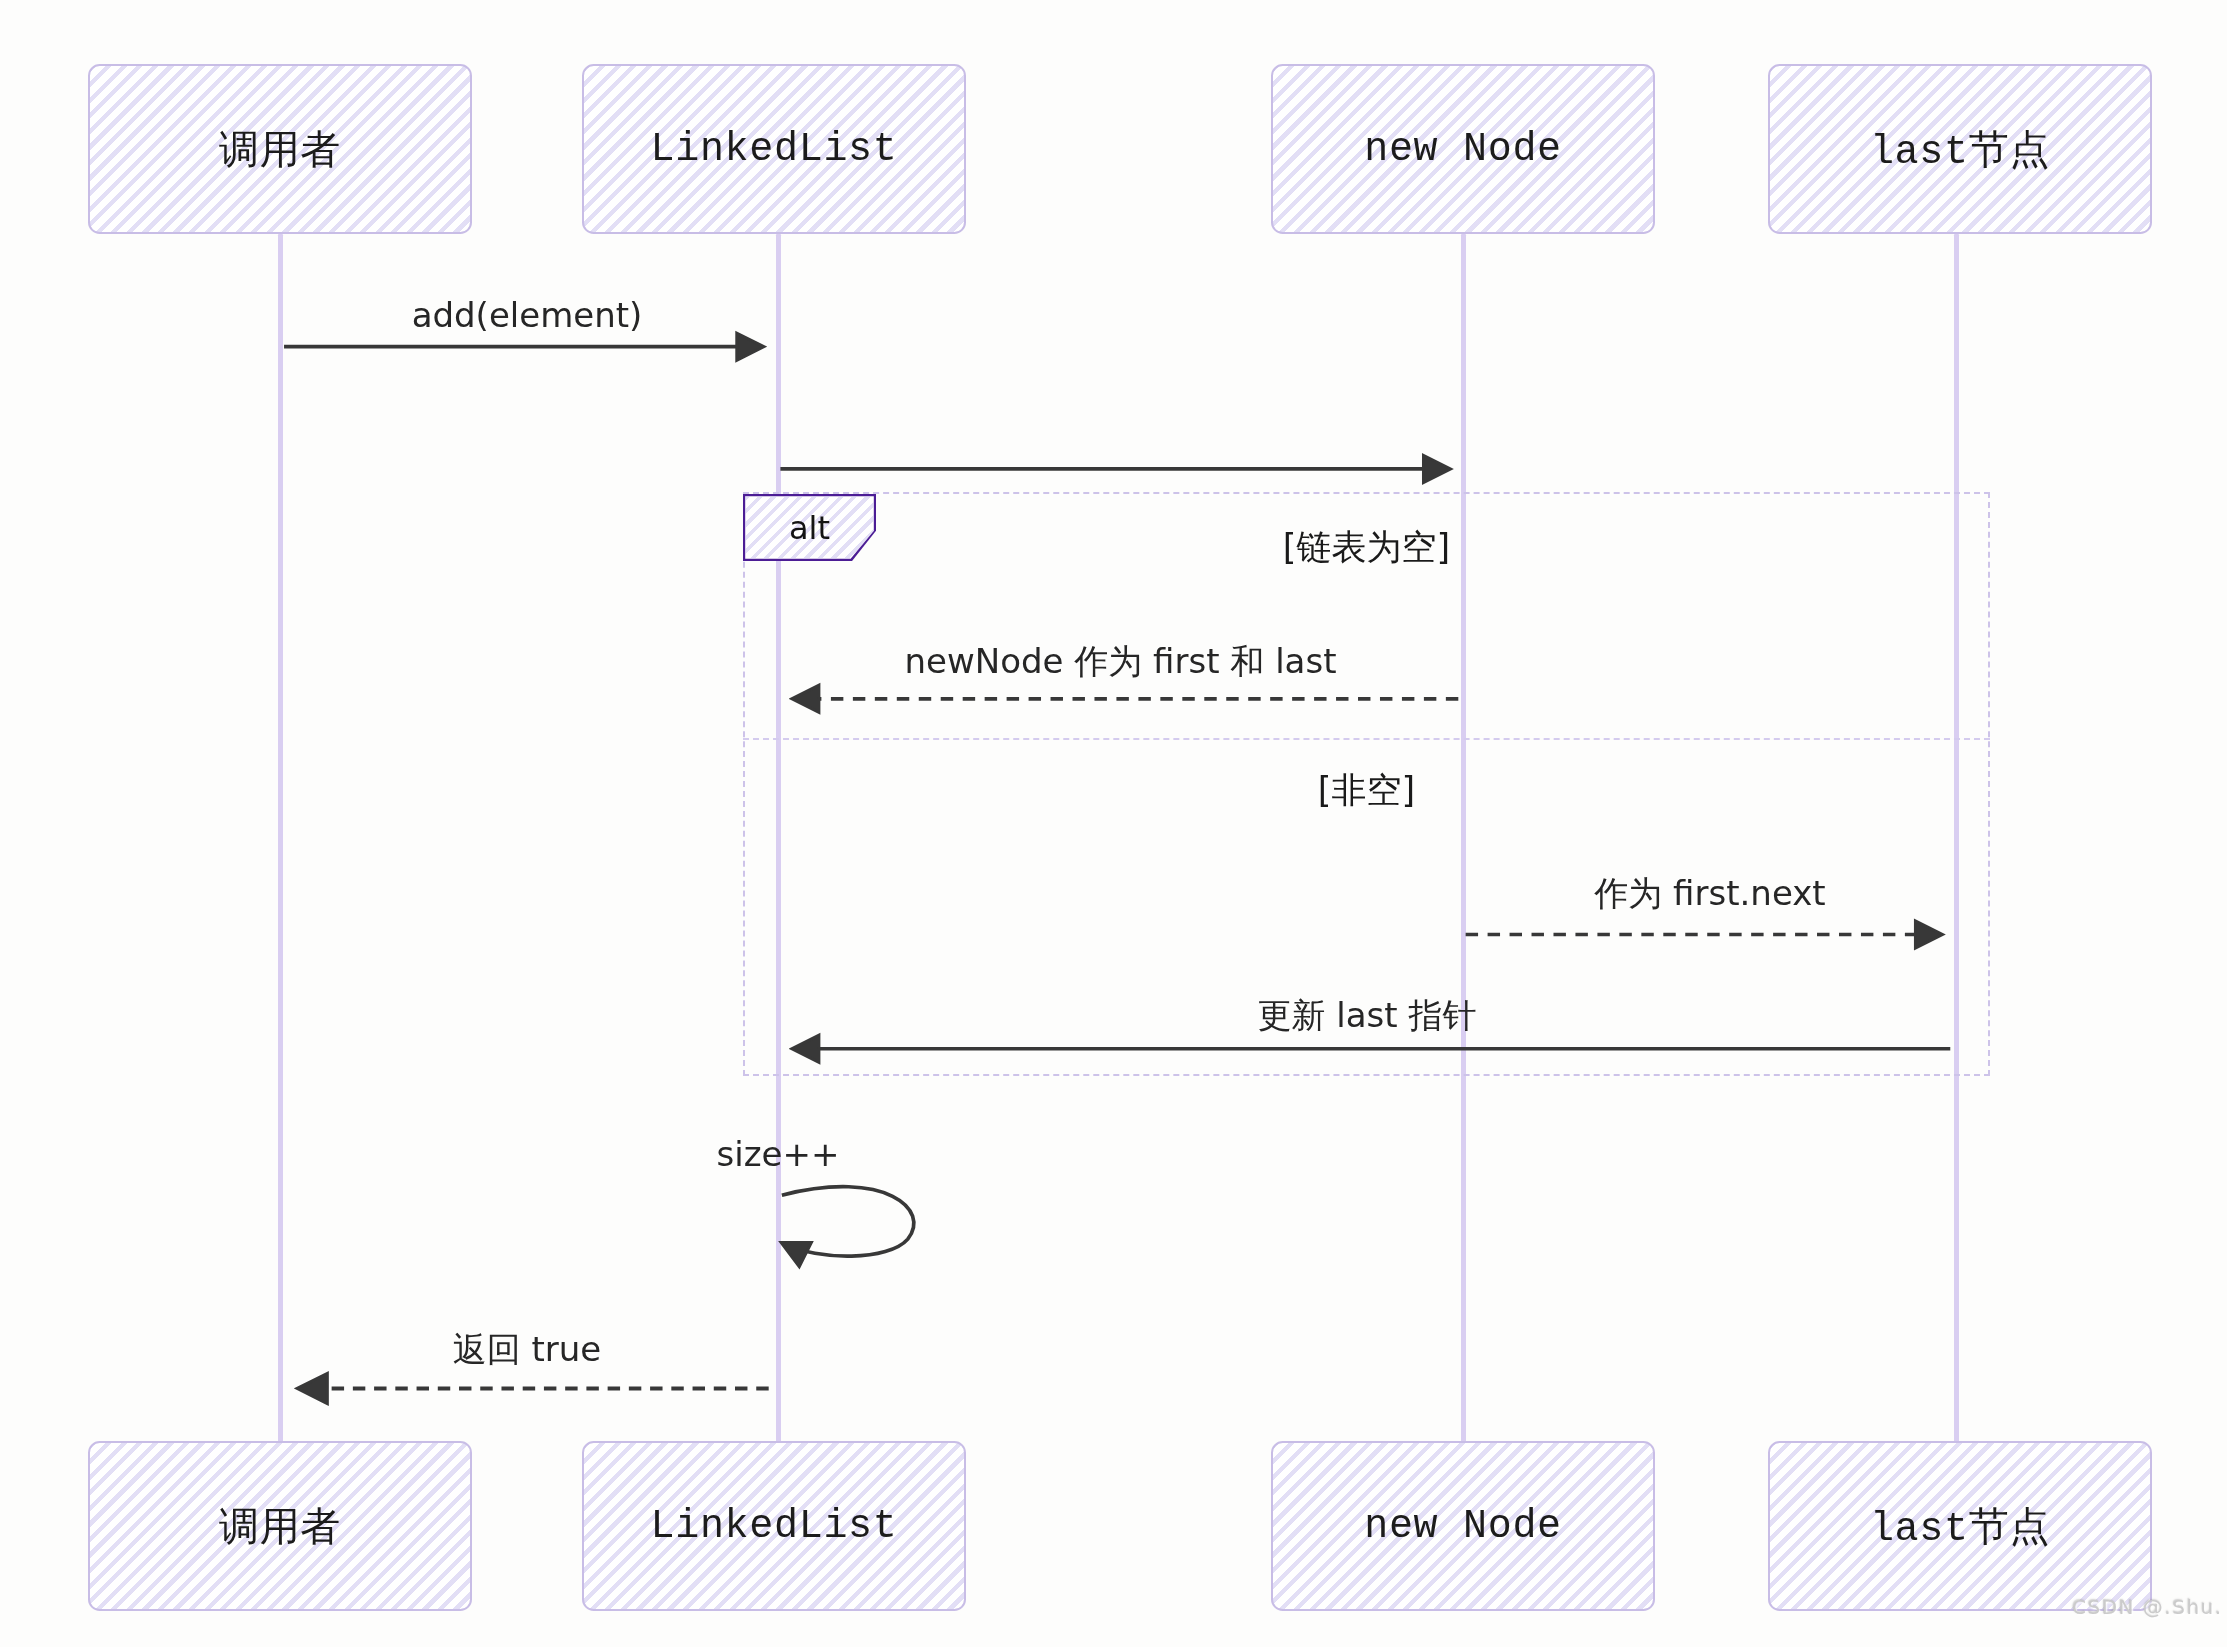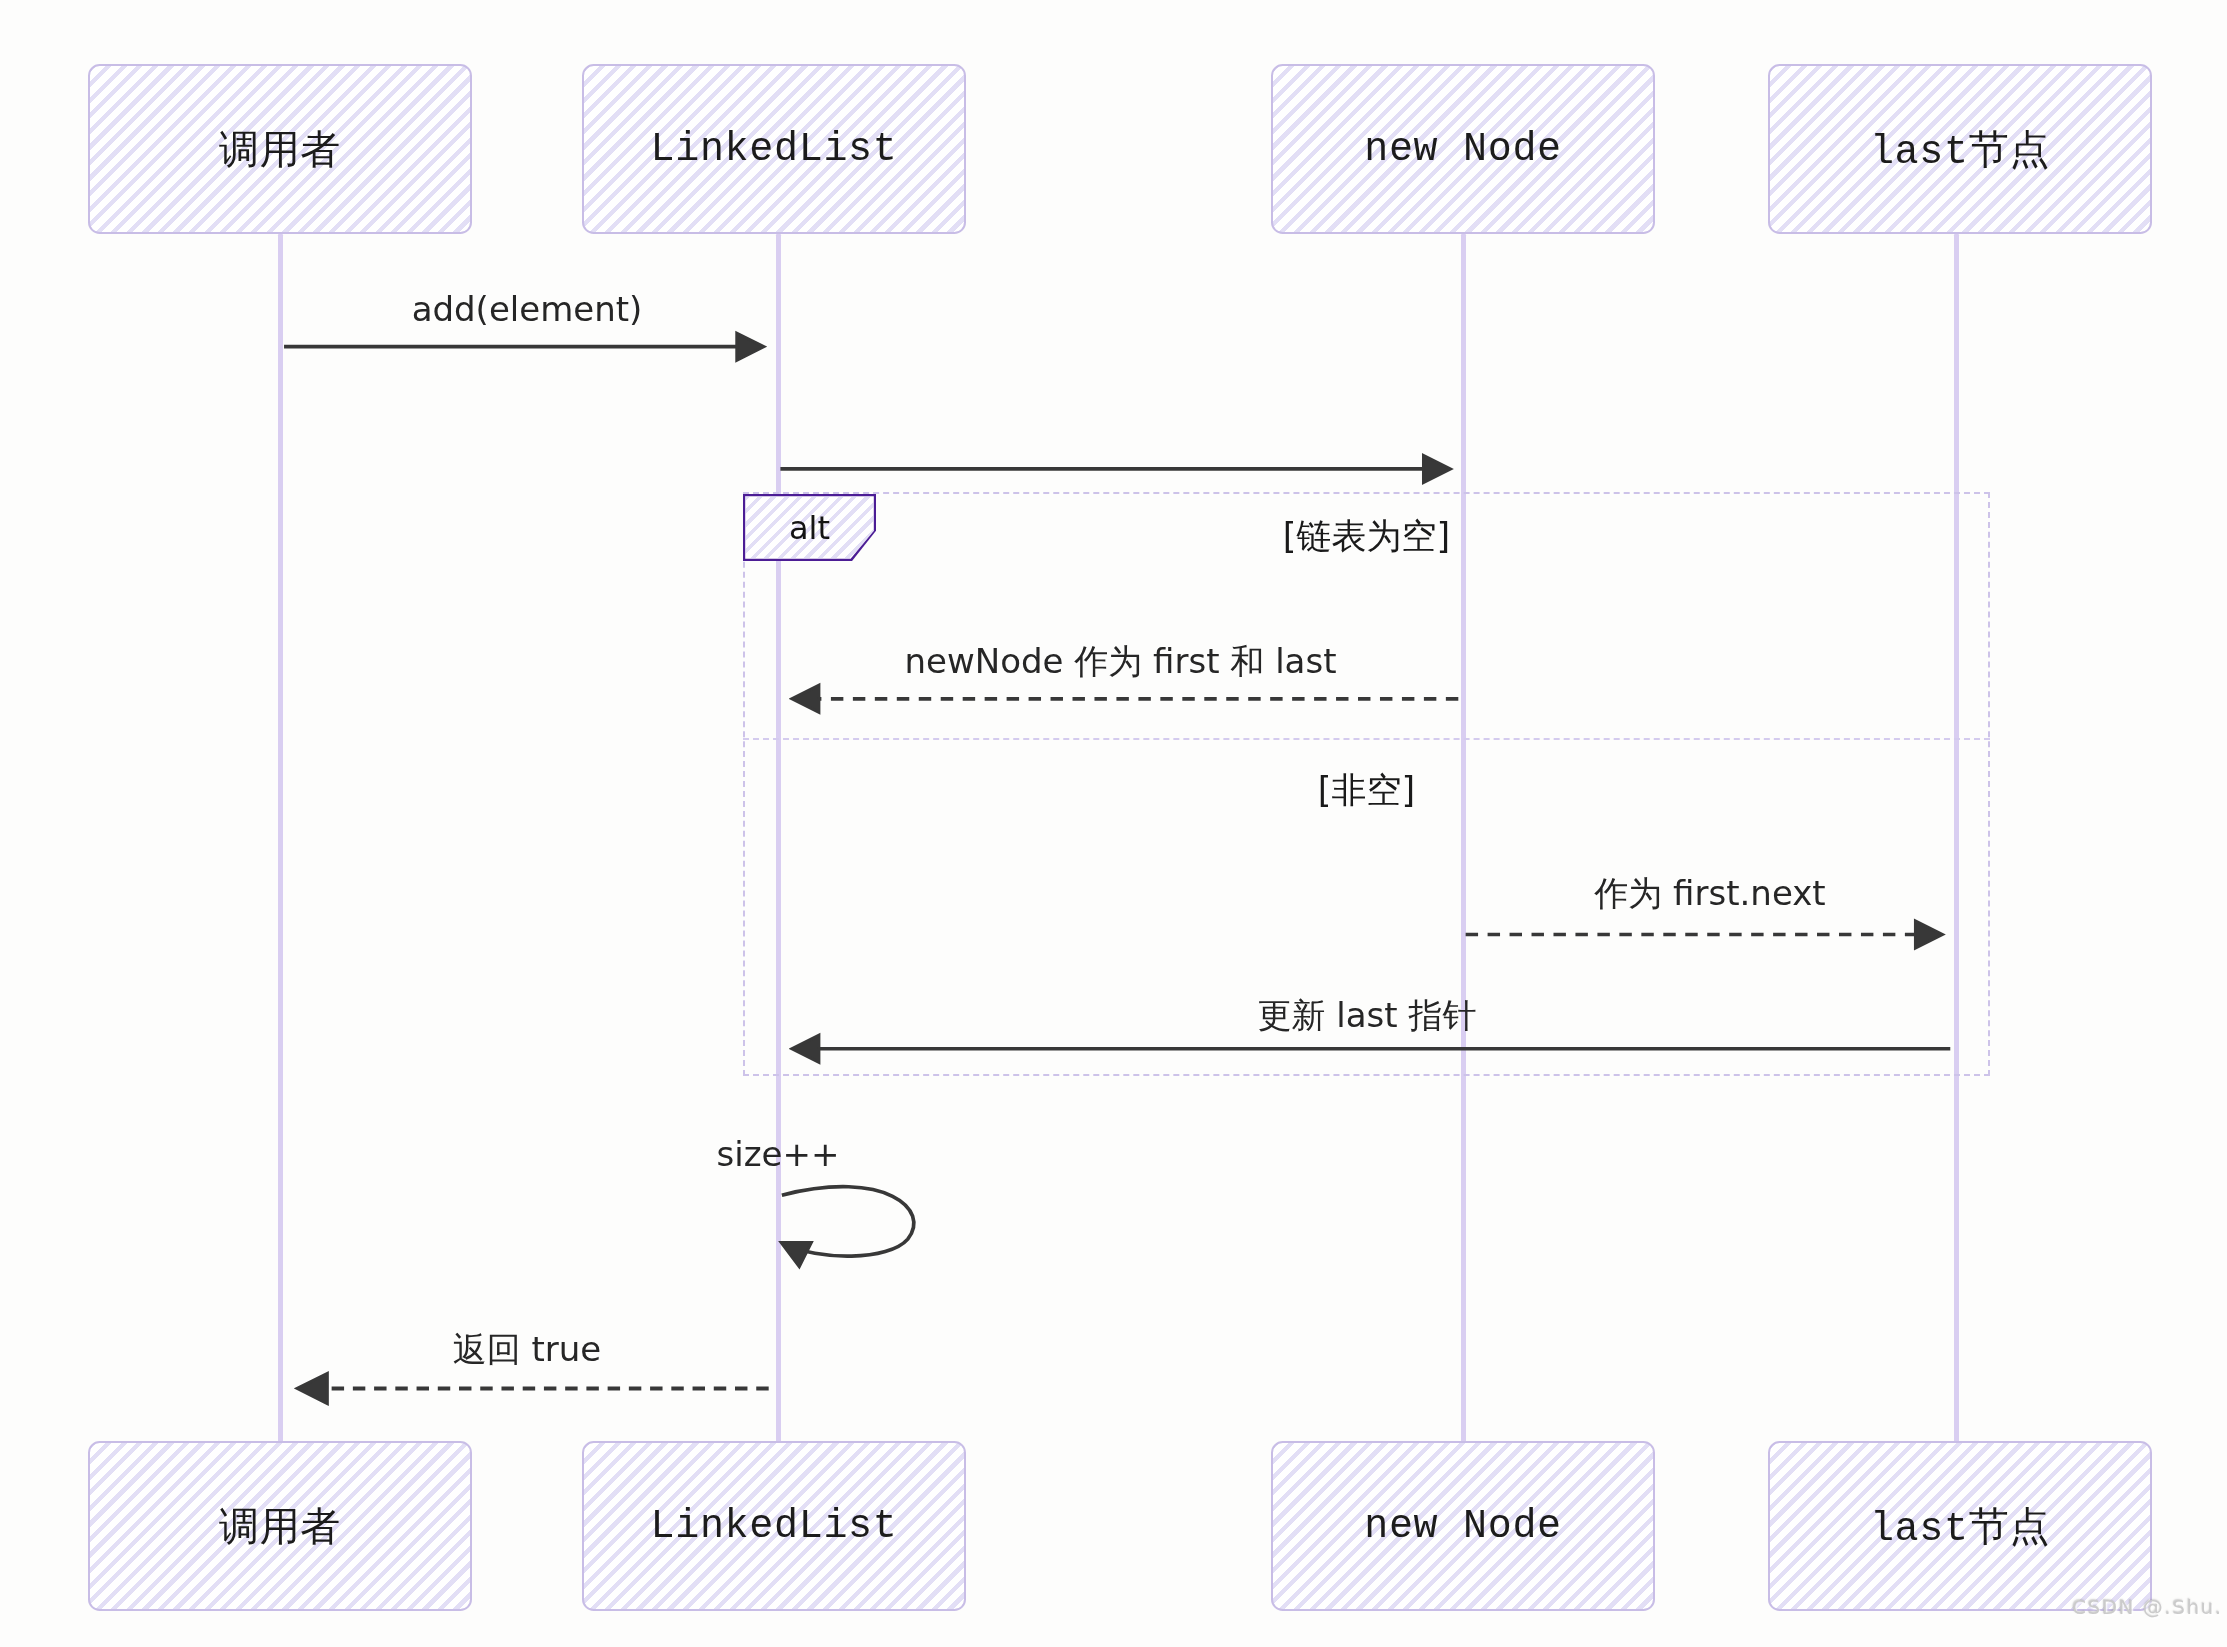--- a/index.html
+++ b/index.html
@@ -68,39 +68,39 @@
   <div class="lifeline" style="left:278px;"></div>
   <div class="lifeline" style="left:776px;"></div>
   <div class="lifeline" style="left:1461px;"></div>
   <div class="lifeline" style="left:1954px;"></div>
 
   <div class="alt-frame"></div>
   <div class="alt-divider"></div>
   <div class="alt-tag">
     <div class="alt-tag-inner">alt</div>
   </div>
-  <div class="cond-label" style="top:513px;">[链表为空]</div>
+  <div class="cond-label" style="top:524px;">[链表为空]</div>
   <div class="cond-label" style="top:767px;">[非空]</div>
 
   <svg class="arrows" width="2227" height="1648" viewBox="0 0 3042 2250">
     <defs>
       <marker id="ah" viewBox="0 0 12 12" refX="10" refY="6" markerWidth="9" markerHeight="9" orient="auto">
         <path d="M1 1 L11 6 L1 11 Z" fill="#383838" stroke="#383838" stroke-width="1"></path>
       </marker>
     </defs>
     <path d="M388 473 L1040 473" stroke="#383838" stroke-width="5" fill="none" marker-end="url(#ah)"></path>
     <path d="M1066 640 L1978 640" stroke="#383838" stroke-width="5" fill="none" marker-end="url(#ah)"></path>
     <path d="M1992 954 L1085 954" stroke="#383838" stroke-width="5" fill="none" stroke-dasharray="17 13" marker-end="url(#ah)"></path>
     <path d="M2002 1276 L2650 1276" stroke="#383838" stroke-width="5" fill="none" stroke-dasharray="17 13" marker-end="url(#ah)"></path>
     <path d="M2664 1432 L1085 1432" stroke="#383838" stroke-width="5" fill="none" marker-end="url(#ah)"></path>
     <path d="M1068 1632 C 1210 1596, 1272 1652, 1240 1692 C 1214 1722, 1118 1722, 1070 1698" stroke="#383838" stroke-width="5" fill="none" marker-end="url(#ah)"></path>
     <path d="M1050 1896 L410 1896" stroke="#383838" stroke-width="5.5" fill="none" stroke-dasharray="17 12" marker-end="url(#ah)"></path>
   </svg>
 
-  <div class="msg-label" style="left:280px;  width:494px;  top:289px;">add(element)</div>
+  <div class="msg-label" style="left:280px;  width:494px;  top:295px;">add(element)</div>
   <div class="msg-label" style="left:778px; width:685px;  top:639px;">newNode 作为 first 和 last</div>
   <div class="msg-label" style="left:1463px; width:494px;  top:871px;">作为 first.next</div>
   <div class="msg-label" style="left:778px; width:1178px; top:993px;">更新 last 指针</div>
   <div class="msg-label" style="left:690px;  width:176px;  top:1134px;">size++</div>
   <div class="msg-label" style="left:280px;  width:494px;  top:1327px;">返回 true</div>
 
   <div class="actor-box" style="left:88px;  top:64px;">
     <span>调用者</span>
   </div>
   <div class="actor-box" style="left:582px;  top:64px;">

